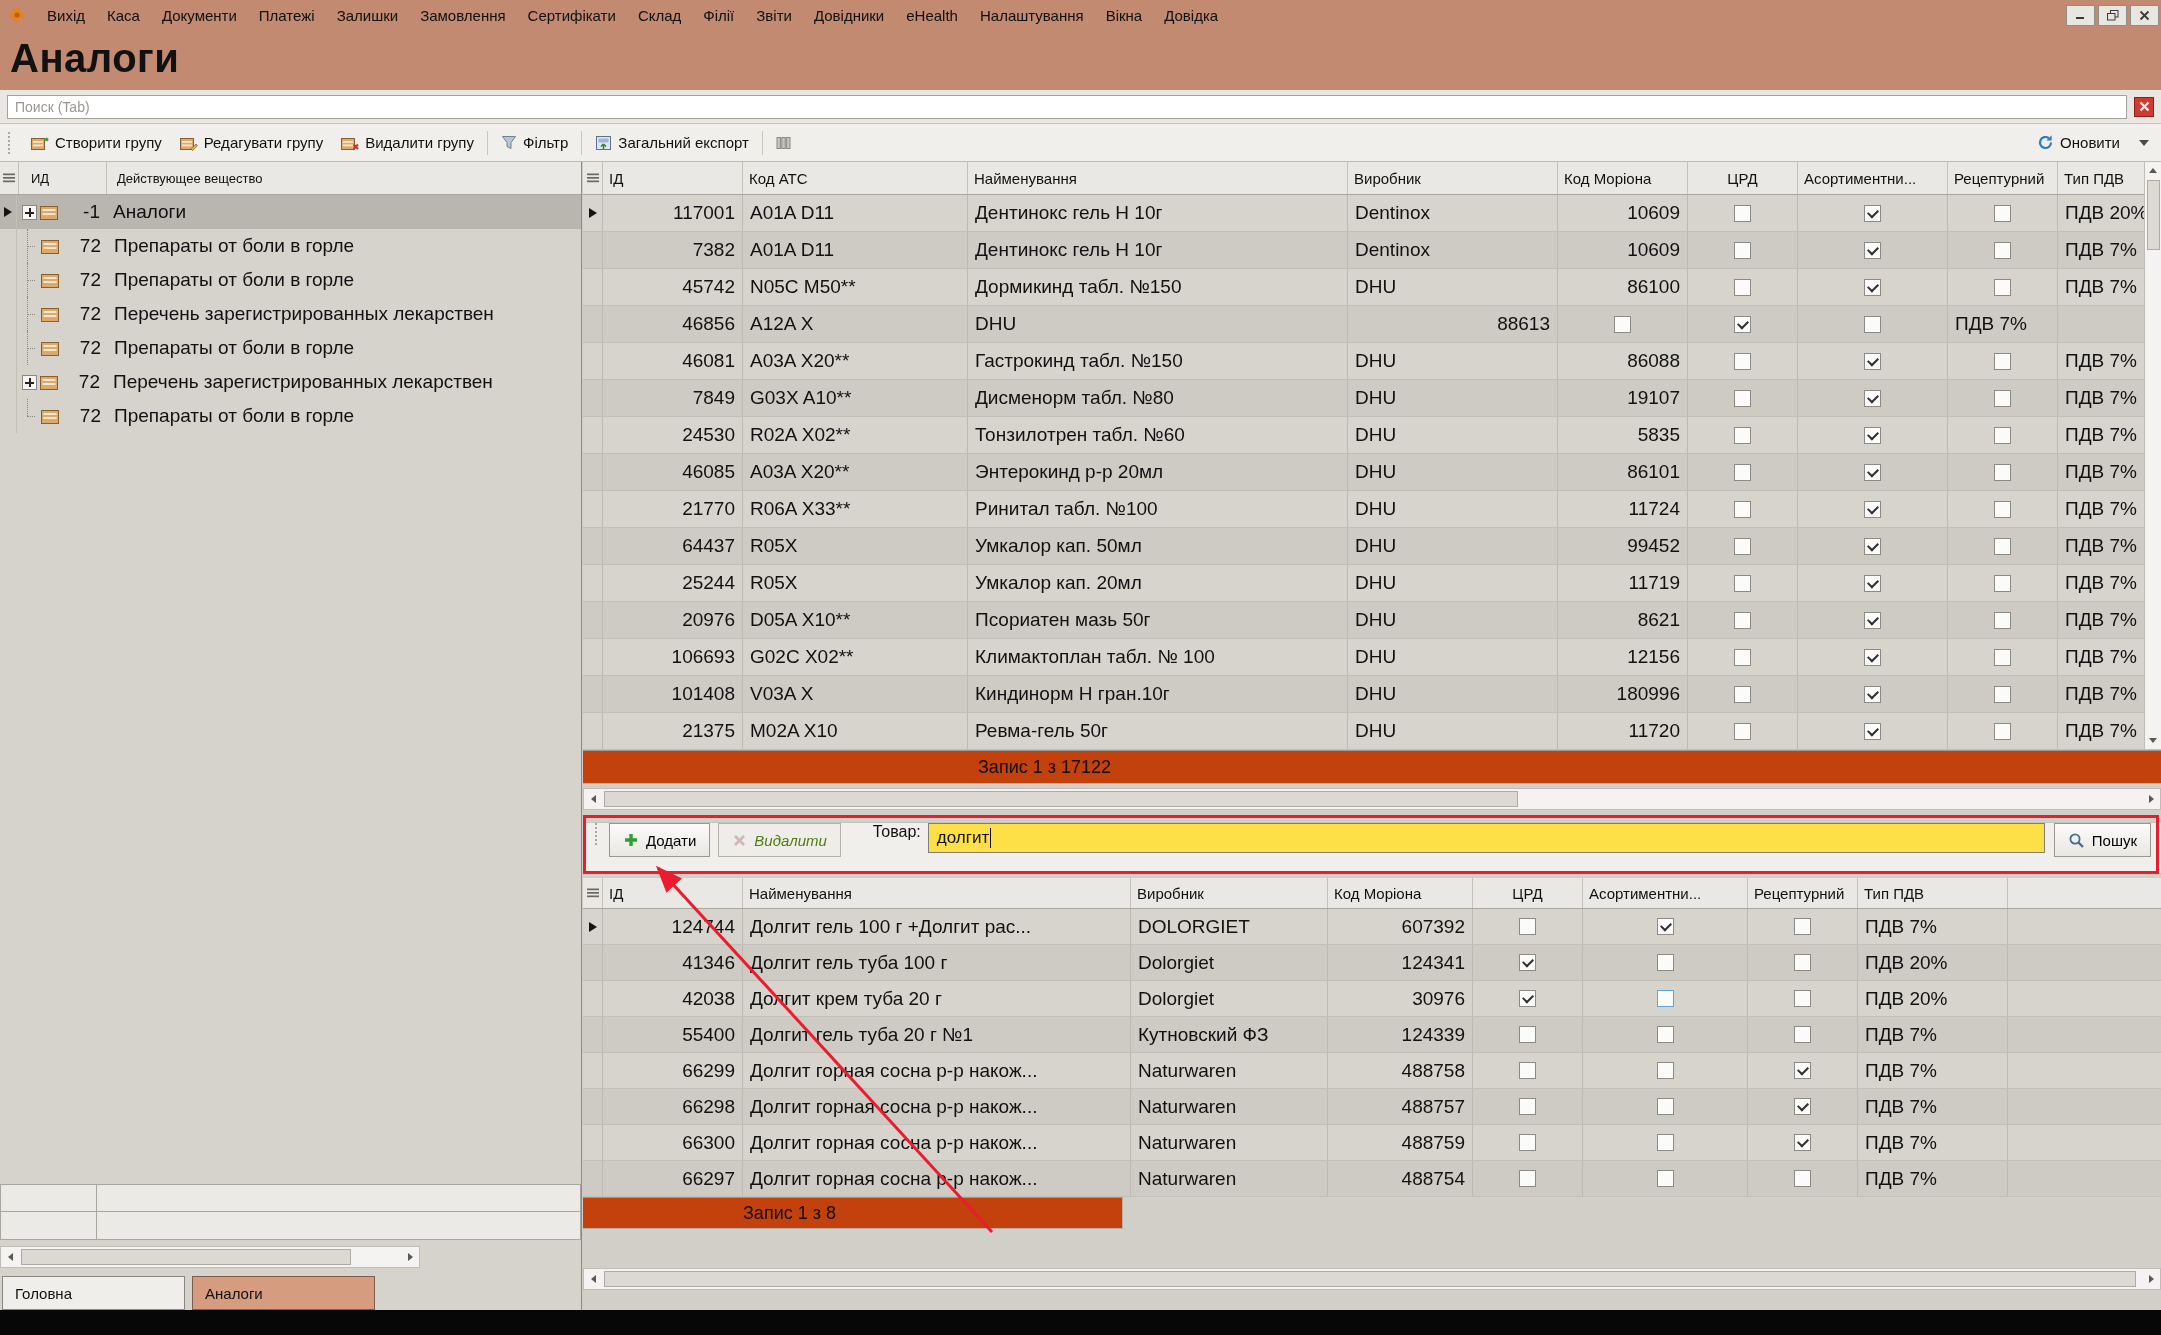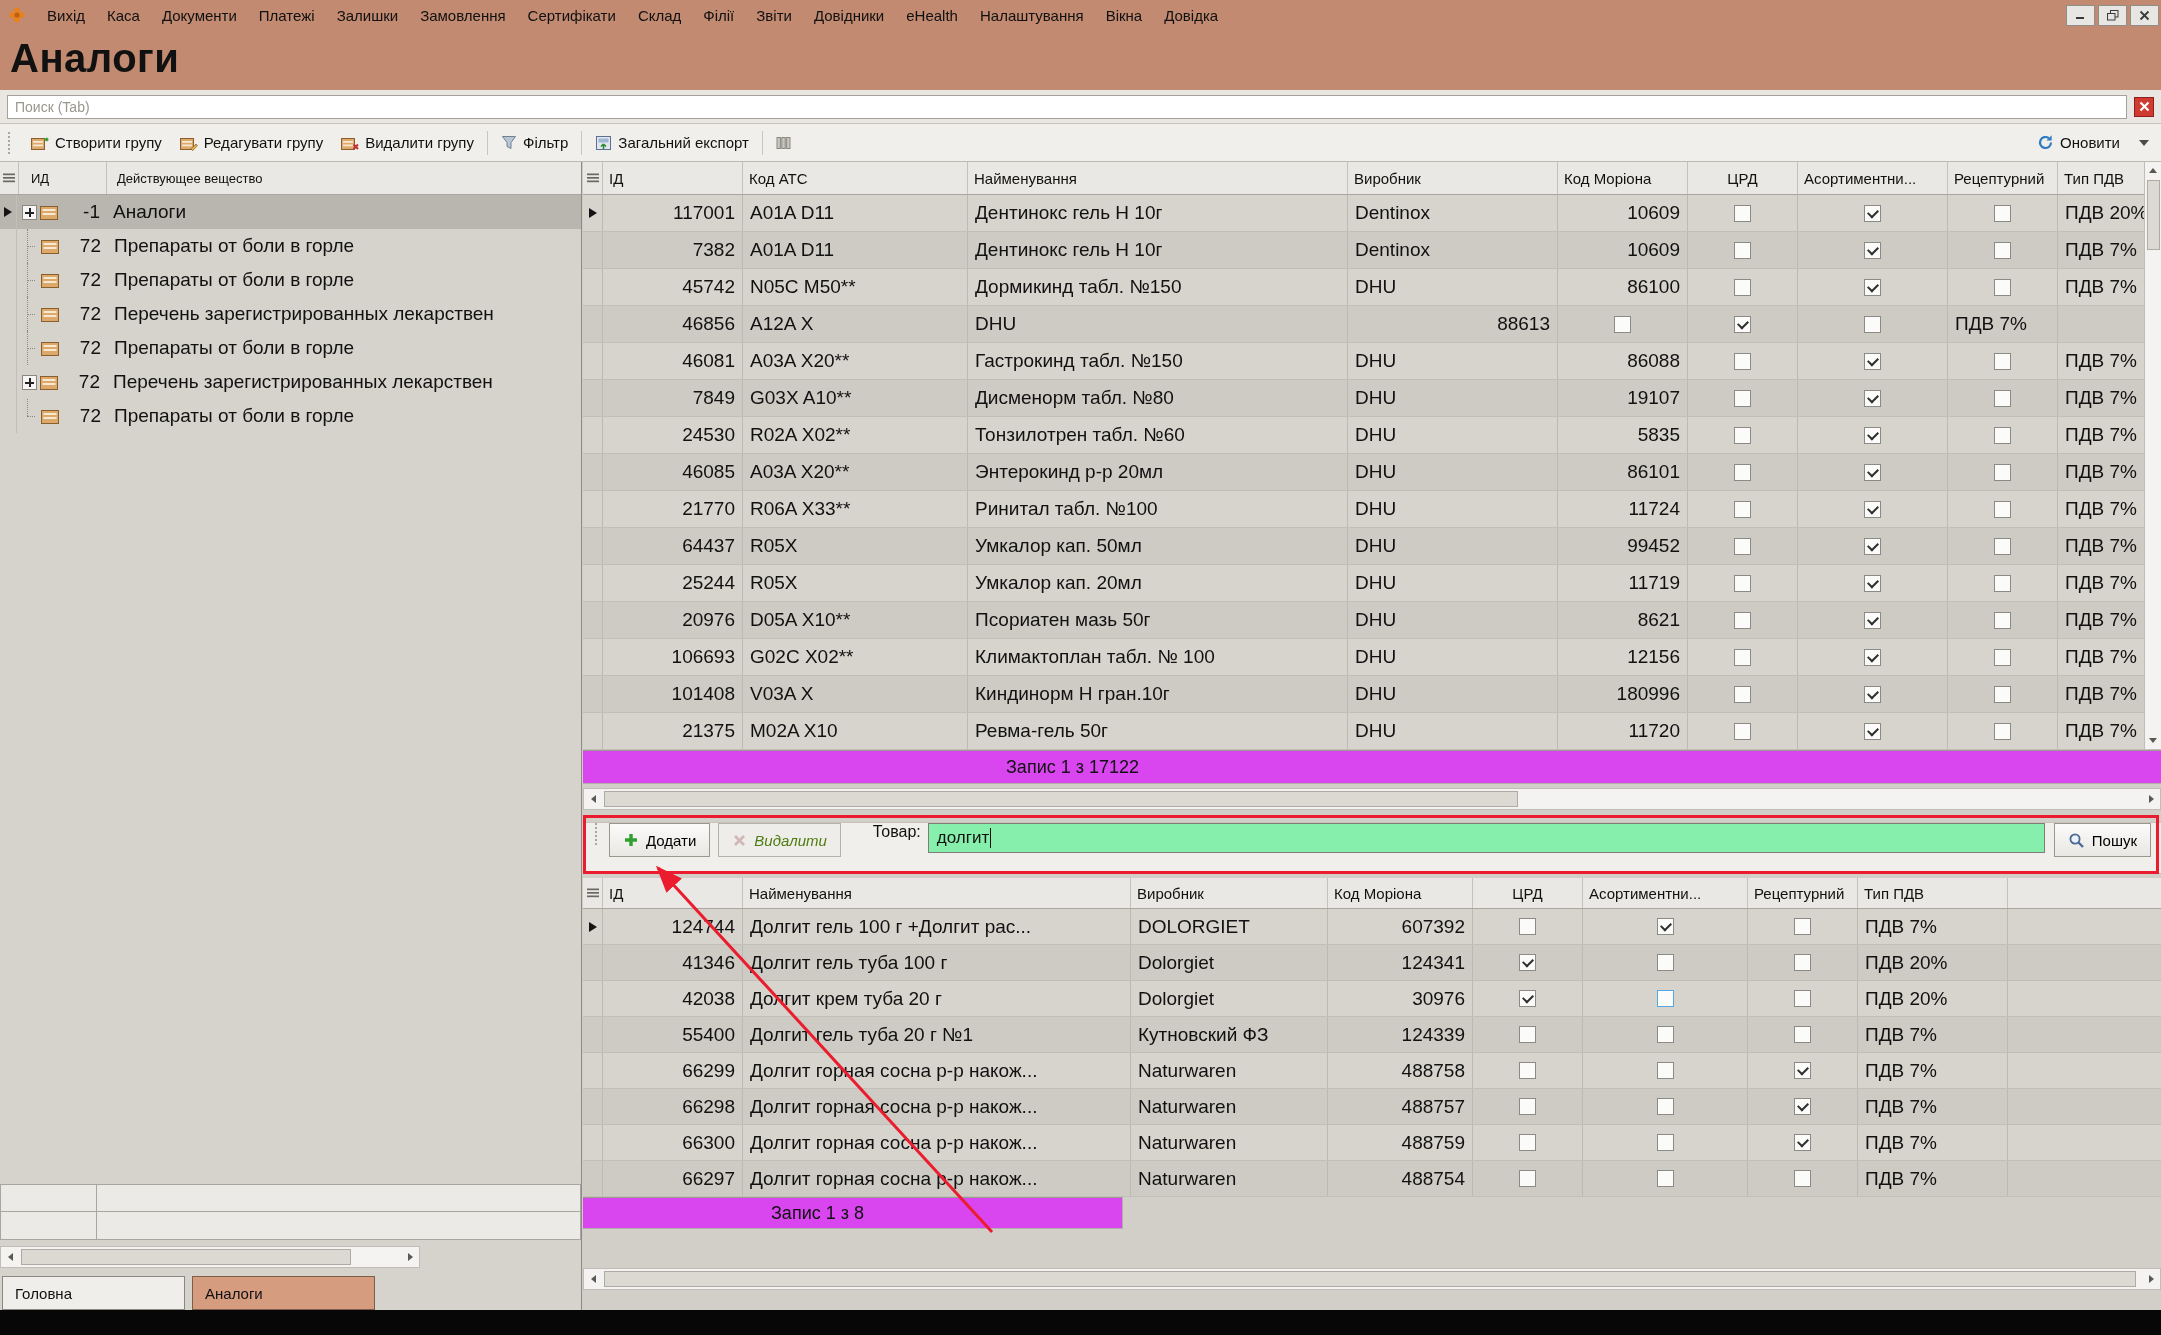--- a/index.html
+++ b/index.html
@@ -77,21 +77,21 @@
   .g-bot .g-row{height:36px;}
   .g-row.alt{background:#cecbc4;}
   .g-cell{display:flex;align-items:center;padding:0 7px;font-size:19px;border-right:1px solid #bdbab3;overflow:hidden;white-space:nowrap;box-sizing:border-box;}
   .g-cell.num{justify-content:flex-end;}
   .g-cell.chk{justify-content:center;padding:0;}
   .g-cell.filler{border-right:none;}
   .g-ind{justify-content:center;padding:0;}
   .cb{width:17px;height:17px;border:1px solid #8c8a85;background:#fbfbfa;position:relative;box-sizing:border-box;flex:none;}
   .cb.checked::after{content:"";position:absolute;left:3px;top:3px;width:8px;height:5px;border-left:2px solid #2e2e2e;border-bottom:2px solid #2e2e2e;transform:rotate(-45deg);}
   .cb.blue{border-color:#5aa7e0;}
-  .g-status{height:32px;background:#d946ef;border-top:1px solid #9d9a93;border-bottom:1px solid #b3b0a9;display:flex;align-items:center;font-size:18px;padding-left:28px;}
+  .g-status{height:32px;background:#c2410c;border-top:1px solid #9d9a93;border-bottom:1px solid #b3b0a9;display:flex;align-items:center;font-size:18px;}
   .g-main .g-status .status-text{margin-left:395px;}
   .g-bot .g-status{width:540px;border-right:1px solid #b3b0a9;box-sizing:border-box;}
   .g-bot .g-status .status-text{margin-left:160px;}
   .tri-r{display:block;width:0;height:0;border-left:8px solid #141414;border-top:5px solid transparent;border-bottom:5px solid transparent;}
 
   
   .vscroll{position:absolute;top:0;right:0;width:17px;height:587px;background:#f4f3f1;border-left:1px solid #c0bdb7;display:flex;flex-direction:column;align-items:center;box-sizing:border-box;}
   .vs-btn{height:17px;width:100%;display:flex;align-items:center;justify-content:center;flex:none;}
   .vs-thumb{width:13px;height:70px;background:#dcd9d3;border:1px solid #aeaba4;box-sizing:border-box;margin-top:1px;flex:none;}
   .vs-spacer{flex:1;}
@@ -110,21 +110,21 @@
   .arr-u{border-left:4px solid transparent;border-right:4px solid transparent;border-bottom:5px solid #5a5852;}
   .arr-d{border-left:4px solid transparent;border-right:4px solid transparent;border-top:5px solid #5a5852;}
 
   
   .analog-toolbar{margin-top:12px;height:52px;background:#f1efec;border-top:1px solid #c6c3bd;border-bottom:1px solid #c6c3bd;display:flex;align-items:flex-start;padding:0 10px;box-sizing:border-box;flex:none;}
   .btn{display:flex;align-items:center;gap:7px;height:34px;padding:0 13px;background:linear-gradient(#fcfbfa,#e9e7e3);border:1px solid #9a978f;font-size:15px;font-family:inherit;box-sizing:border-box;white-space:nowrap;}
   .btn.disabled{color:#4d7c0f;background:#efedea;border-color:#b5b2ac;font-style:italic;}
   .btn.disabled .tb-ico{op acity:.55;opacity:.55;}
   .btn + .btn{margin-left:8px;}
   .tov-label{margin-left:32px;font-size:16px;}
-  .tov-input{flex:1;height:30px;background:#86efac;border:1px solid #7f7d78;margin-left:7px;display:flex;align-items:center;padding:0 8px;font-size:17px;box-sizing:border-box;overflow:hidden;}
+  .tov-input{flex:1;height:30px;background:#fde047;border:1px solid #7f7d78;margin-left:7px;display:flex;align-items:center;padding:0 8px;font-size:17px;box-sizing:border-box;overflow:hidden;}
   .caret{width:1px;height:20px;background:#111;margin-left:1px;flex:none;}
   .search-btn{margin-left:9px;}
 
   .bottom-strip{position:absolute;left:0;right:0;bottom:0;height:25px;background:#070707;}
 
   
   .annotations{position:absolute;inset:0;pointer-events:none;z-index:60;}
   .red-rect{position:absolute;left:583px;top:815px;width:1576px;height:59px;border:3px solid #ea1c2d;box-sizing:border-box;}
   .arrow-svg{position:absolute;inset:0;width:100%;height:100%;}
 </style>

